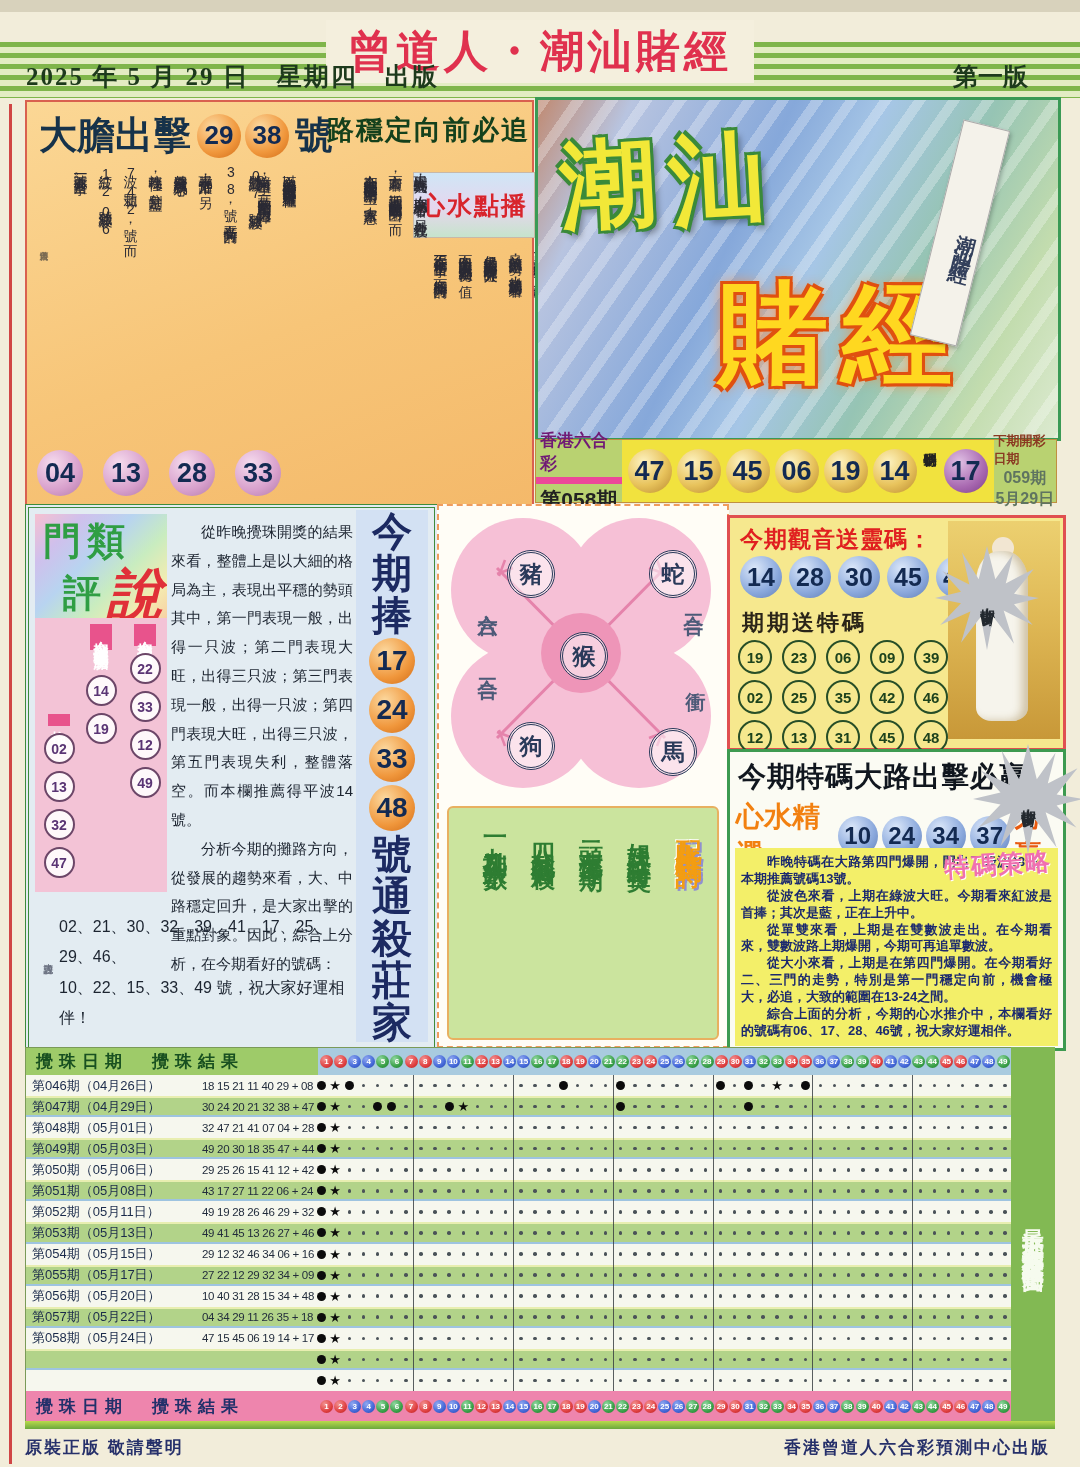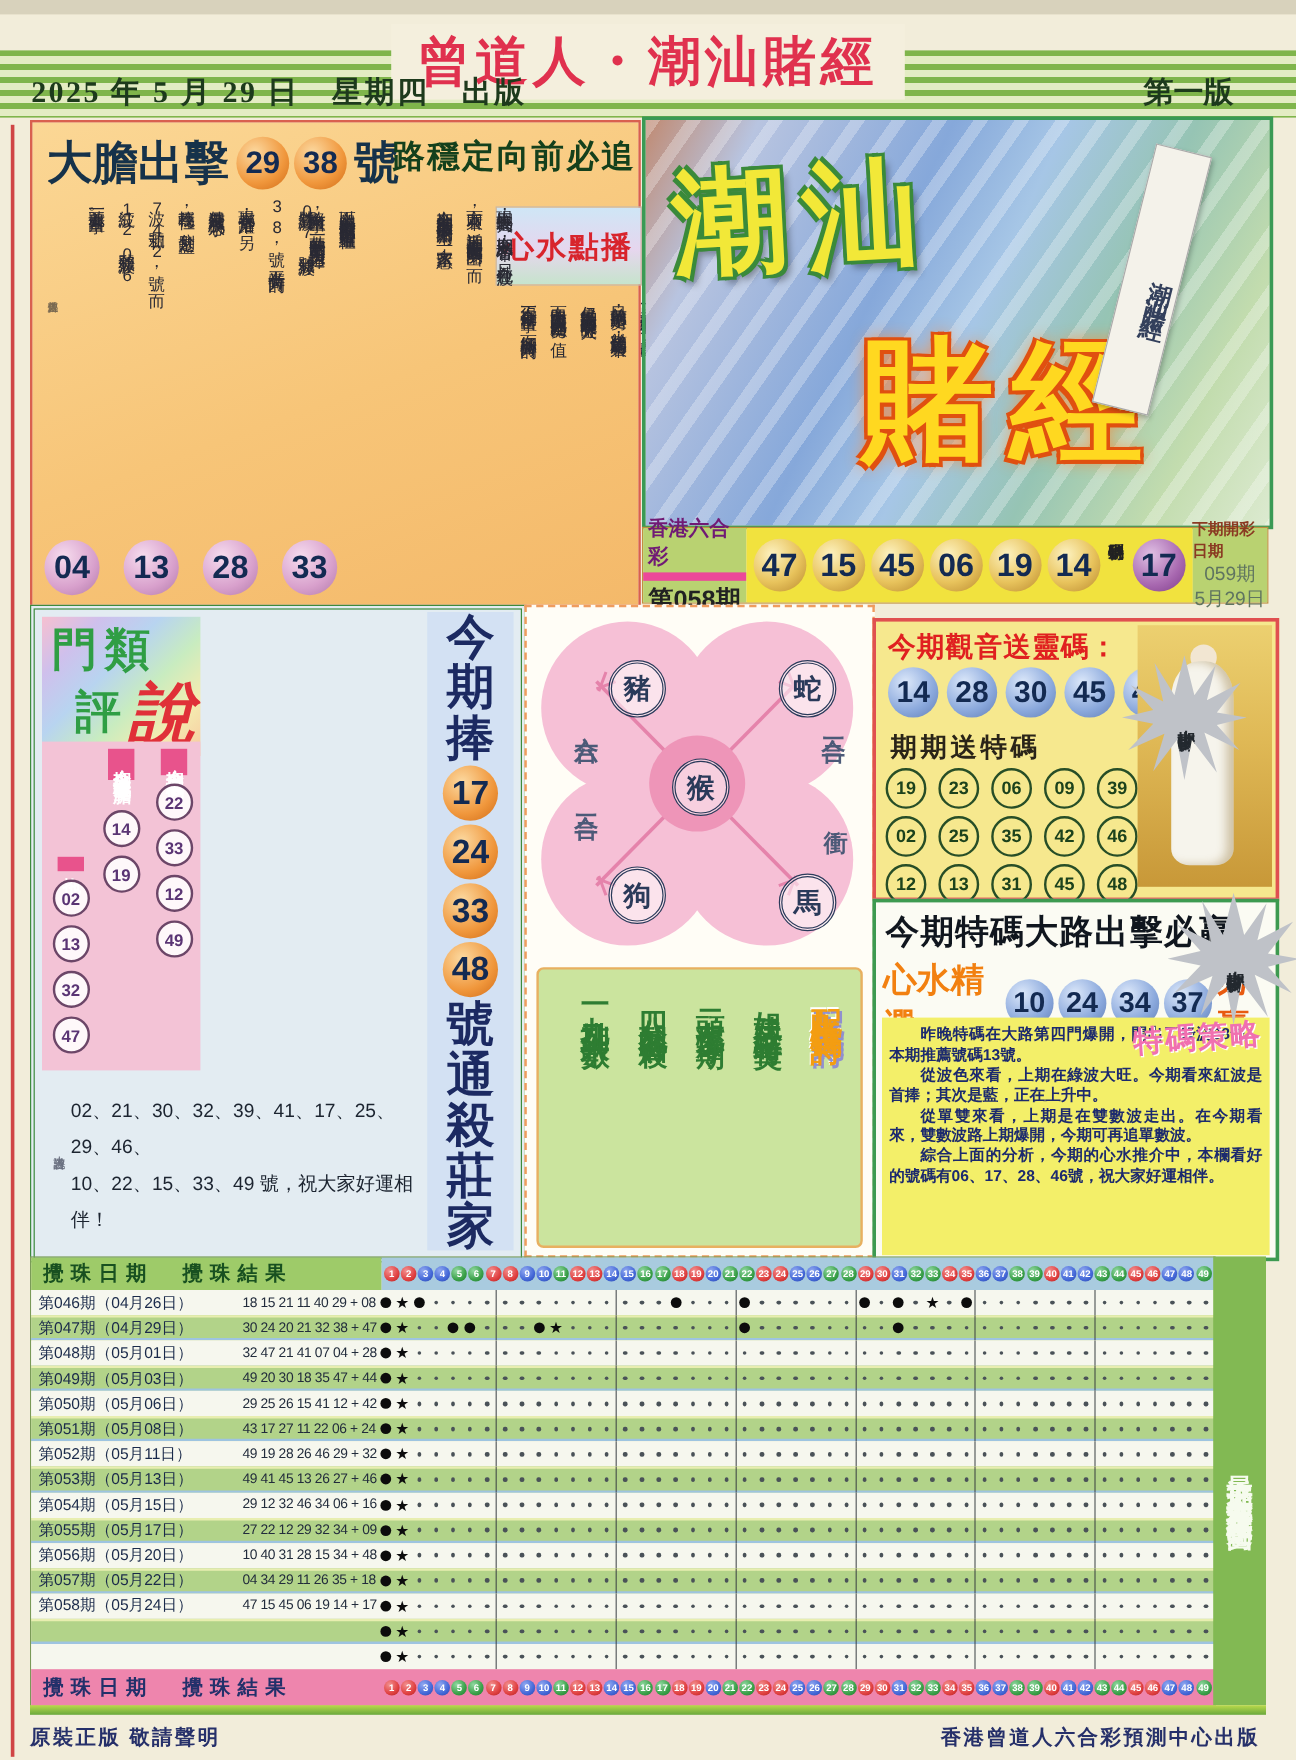--- a/index.html
+++ b/index.html
@@ -83,21 +83,21 @@
     align-items:center;justify-content:center;}
   .seg-org .l1{font-size:17px;font-weight:900;color:#701a75;border-bottom:7px solid #ec4899;padding:0 4px 2px;}
   .seg-org .l2{font-size:21px;font-weight:700;color:#222;margin-top:2px;}
   .strip .seg-balls{flex:1;background:#f1e23e;display:flex;align-items:center;gap:5px;padding:0 6px;}
   .seg-balls .ball{width:44px;height:44px;font-size:27px;}
   .sp-label{writing-mode:vertical-rl;text-orientation:upright;font-size:13px;font-weight:700;
     color:#222;height:56px;line-height:1;margin:0 2px;}
   .strip .seg-next{width:86px;background:#b9d271;display:flex;flex-direction:column;
     align-items:center;justify-content:center;}
   .seg-next .n1{font-size:13px;font-weight:900;color:#8a3a22;}
-  .seg-next .n2,.seg-next .n3{font-size:16px;font-weight:400;color:#5f7460;}
+  .seg-next .n2,.seg-next .n3{font-size:16px;font-weight:700;color:#5f7460;}
 
   
   .panel-rev{left:25px;top:492px;width:405px;height:540px;border:4px double #3d8b3d;background:#e3ecf2;}
   .rev-title{left:6px;top:6px;width:132px;height:116px;overflow:hidden;
     background:linear-gradient(135deg,#f6c0d0 0%,#cfc0ec 20%,#b8d4f0 40%,#c8ecc0 60%,#f4ecb0 80%,#f8c8a0 100%);}
   .rev-title .t1{position:absolute;left:8px;top:2px;font-size:38px;font-weight:900;color:#2f9e44;letter-spacing:6px;}
   .rev-title .t2{position:absolute;left:28px;top:54px;font-size:38px;font-weight:900;color:#2f9e44;}
   .rev-title .t3{position:absolute;left:72px;top:44px;font-size:56px;font-weight:900;color:#e03038;
     font-family:"Liberation Serif","DejaVu Serif",serif;font-style:italic;}
   .rev-art{left:142px;top:10px;width:182px;height:400px;font-size:15px;line-height:1.92;
@@ -292,20 +292,24 @@
       <div class="n3">5月29日</div>
     </div>
   </div>
 
   <div class="abs panel-rev">
     <div class="abs rev-title">
       <span class="t1">門類</span>
       <span class="t2">評</span>
       <span class="t3">說</span>
     </div>
+    <div class="abs rev-art">
+        <p>從昨晚攪珠開獎的結果來看，整體上是以大細的格局為主，表現出平穩的勢頭其中，第一門表現一般，出得一只波；第二門表現大旺，出得三只波；第三門表現一般，出得一只波；第四門表現大旺，出得三只波，第五門表現失利，整體落空。而本欄推薦得平波14號。</p>
+        <p>分析今期的攤路方向，從發展的趨勢來看，大、中路穩定回升，是大家出擊的重點對象。因此，綜合上分析，在今期看好的號碼：</p>
+      </div>
     <div class="abs rev-close">
       <div>02、21、30、32、39、41、17、25、29、46、</div>
       <div>10、22、15、33、49 號，祝大家好運相伴！</div>
     </div>
     <div class="abs rev-sig">曾道人評說</div>
     <div class="abs pinkpanel">
       <div class="pp-col pp-tuo">
         <div class="pp-label">拖</div>
         <div style="display:flex;flex-direction:column;align-items:center;">
             <span class="ncirc">02</span>
@@ -444,20 +448,21 @@
     </div>
     <div class="burst b2">
       <span class="btxt">上期中特碼</span>
     </div>
     <div class="abs win-yellow">
       <div class="wm">特碼策略</div>
       <div>
           <p>昨晚特碼在大路第四門爆開，開出了綠波38號，本期推薦號碼13號。</p>
           <p>從波色來看，上期在綠波大旺。今期看來紅波是首捧；其次是藍，正在上升中。</p>
           <p>從單雙來看，上期是在雙數波走出。在今期看來，雙數波路上期爆開，今期可再追單數波。</p>
+          <p>從大小來看，上期是在第四門爆開。在今期看好二、三門的走勢，特別是第一門穩定向前，機會極大，必追，大致的範圍在13-24之間。</p>
           <p>綜合上面的分析，今期的心水推介中，本欄看好的號碼有06、17、28、46號，祝大家好運相伴。</p>
         </div>
     </div>
   </div>
 
   <div class="abs panel-tab">
     <div class="abs tab-main">
       <div class="thead">
         <div class="hl">
           <span>攪珠日期</span>

